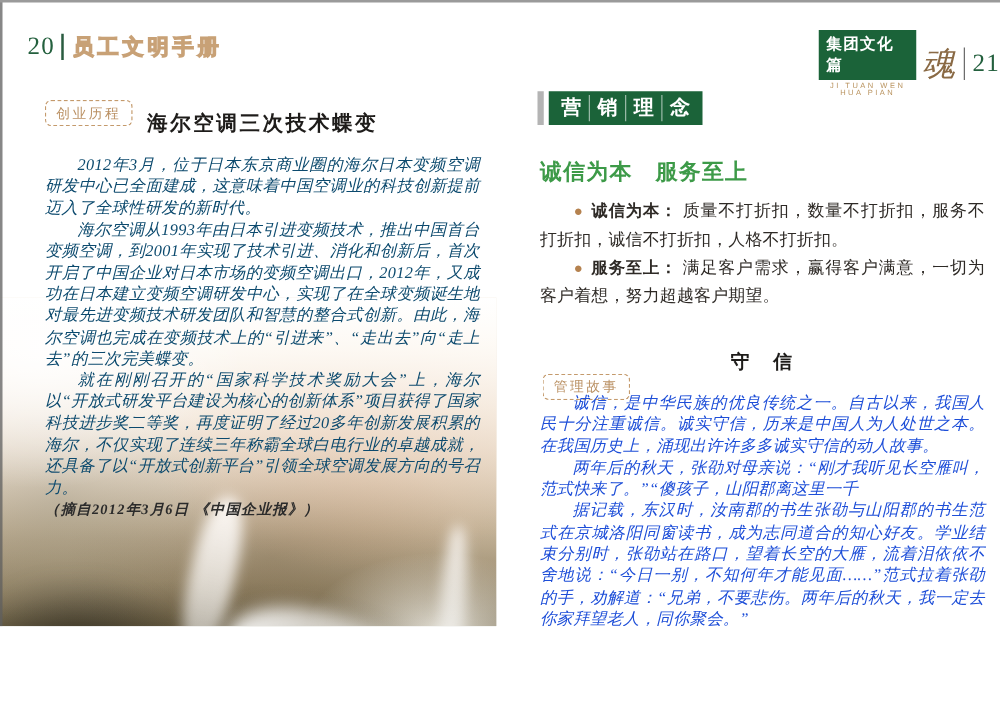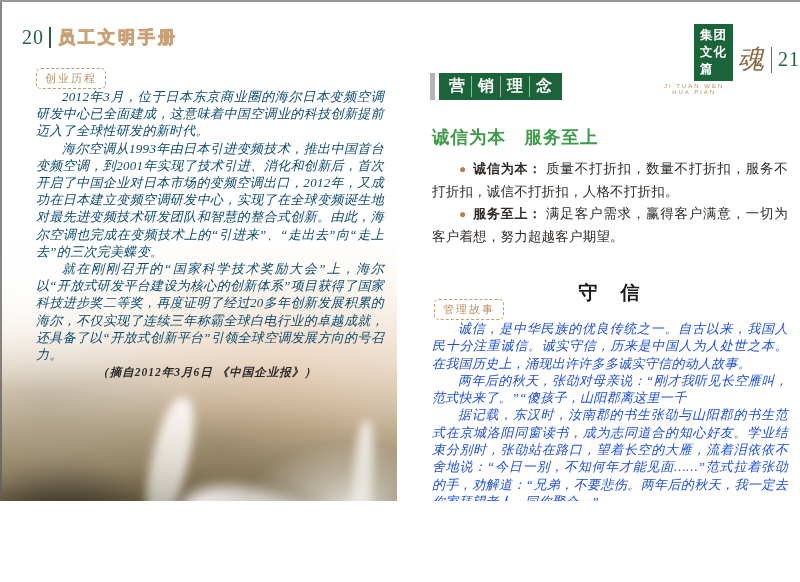--- a/index.html
+++ b/index.html
@@ -29,36 +29,36 @@
     font-size: 17px; font-weight: bold; letter-spacing: 3px;
     color: #fdf8f1; -webkit-text-stroke: 1px #c8a176;
     font-family: "Liberation Sans", "DejaVu Sans", sans-serif;
   }
   .tag {
     display: inline-block;
     border: 1px dashed #c49a6c; border-radius: 5px;
     color: #bb9265; font-size: 11px; letter-spacing: 2px;
     padding: 2px 8px; background: rgba(255,255,255,.55);
   }
-  .left-tag { position: absolute; top: 68px; left: 36px; z-index: 5; }
+  .left-tag { position: absolute; top: 80px; left: 36px; z-index: 5; }
   .left-col {
     position: absolute; top: 88px; left: 36px; width: 348px; z-index: 5;
   }
   .article-title {
     text-align: center; font-weight: bold; font-size: 16.5px;
     color: #1e1c1a; letter-spacing: 2px; margin-bottom: 13px;
     font-family: "Liberation Sans", "DejaVu Sans", sans-serif;
   }
   .body-text p {
     font-size: 13px; line-height: 17.2px; letter-spacing: 0.3px;
     text-indent: 2em; font-style: italic; color: #0c4a6e;
     text-align: justify;
   }
   .citation {
-    font-size: 11.5px; font-weight: bold; text-align: center;
+    font-size: 11.5px; font-weight: bold; text-align: left;
     padding-right: 6px; margin-top: 2px; letter-spacing: 1px; color: #2b2b2b;
     font-style: italic;
   }
 
   
   .photo {
     position: absolute; left: 0; top: 238px; width: 397px; height: 334px; z-index: 1;
     background:
       radial-gradient(ellipse 150px 90px at 88% 80%, rgba(250,248,242,.8), rgba(250,248,242,0) 70%),
       radial-gradient(ellipse 240px 160px at 72% 32%, rgba(198,128,72,.55), rgba(198,128,72,0) 70%),
@@ -101,21 +101,20 @@
 
   
   .right-header {
     position: absolute; top: 24px; left: 655px; z-index: 5;
     display: flex; align-items: center;
   }
   .green-box-small {
     background: #1b6339; color: #ffffff; font-weight: bold;
     font-size: 12.5px; letter-spacing: 1px; padding: 3px 6px;
     font-family: "Liberation Sans", "DejaVu Sans", sans-serif;
-    margin-left: 39px;
   }
   .pinyin {
     font-size: 6px; letter-spacing: 2px; color: #b9935f; text-align: center;
     margin-top: 2px; font-family: "Liberation Sans", "DejaVu Sans", sans-serif;
   }
   .seal-char {
     font-size: 27px; color: #8a6a45; margin: 0 5px 0 4px; font-style: italic;
     line-height: 1;
   }
   .rh-divider { width: 1px; height: 26px; background: #6d6d6d; margin: 0 6px 0 2px; }
@@ -144,21 +143,21 @@
   .bullets p {
     font-size: 13.5px; line-height: 22.5px; text-indent: 2em;
     color: #2e2a26; text-align: justify; letter-spacing: 0.2px;
   }
   .bullets .dot { color: #b5824f; font-size: 12px; margin-right: 2px; }
   .bullets b { font-family: "Liberation Sans", "DejaVu Sans", sans-serif; font-size: 13px; }
 
   .right-tag { position: absolute; top: 258px; left: 434px; z-index: 5; margin-top: 41px; }
   .story-col { position: absolute; top: 280px; left: 432px; width: 356px; z-index: 5; }
   .story-title {
-    text-align: center; font-weight: bold; font-size: 19px; color: #1e1c1a;
+    text-align: center; font-weight: bold; font-size: 15px; color: #1e1c1a;
     letter-spacing: 2px; margin-bottom: 14px;
     font-family: "Liberation Sans", "DejaVu Sans", sans-serif;
   }
   .story-col p {
     font-size: 13px; line-height: 17.3px; letter-spacing: 0.3px;
     text-indent: 2em; font-style: italic; color: #1d4ed8; text-align: justify;
   }
 </style>
 </head>
 <body>
@@ -180,20 +179,21 @@
 
   <div class="left-header">
     <span class="page-num">20</span>
     <span class="hdr-divider"></span>
     <span class="hollow-title">员工文明手册</span>
   </div>
 
   <div class="tag left-tag">创业历程</div>
 
   <div class="left-col">
+    <div class="article-title">海尔空调三次技术蝶变</div>
     <div class="body-text">
       <p>2012年3月，位于日本东京商业圈的海尔日本变频空调研发中心已全面建成，这意味着中国空调业的科技创新提前迈入了全球性研发的新时代。</p>
       <p>海尔空调从1993年由日本引进变频技术，推出中国首台变频空调，到2001年实现了技术引进、消化和创新后，首次开启了中国企业对日本市场的变频空调出口，2012年，又成功在日本建立变频空调研发中心，实现了在全球变频诞生地对最先进变频技术研发团队和智慧的整合式创新。由此，海尔空调也完成在变频技术上的“引进来”、“走出去”向“走上去”的三次完美蝶变。</p>
       <p>就在刚刚召开的“国家科学技术奖励大会”上，海尔以“开放式研发平台建设为核心的创新体系”项目获得了国家科技进步奖二等奖，再度证明了经过20多年创新发展积累的海尔，不仅实现了连续三年称霸全球白电行业的卓越成就，还具备了以“开放式创新平台”引领全球空调发展方向的号召力。</p>
     </div>
     <div class="citation">（摘自2012年3月6日 《中国企业报》）</div>
   </div>
 
   <div class="right-header">
     <div>

